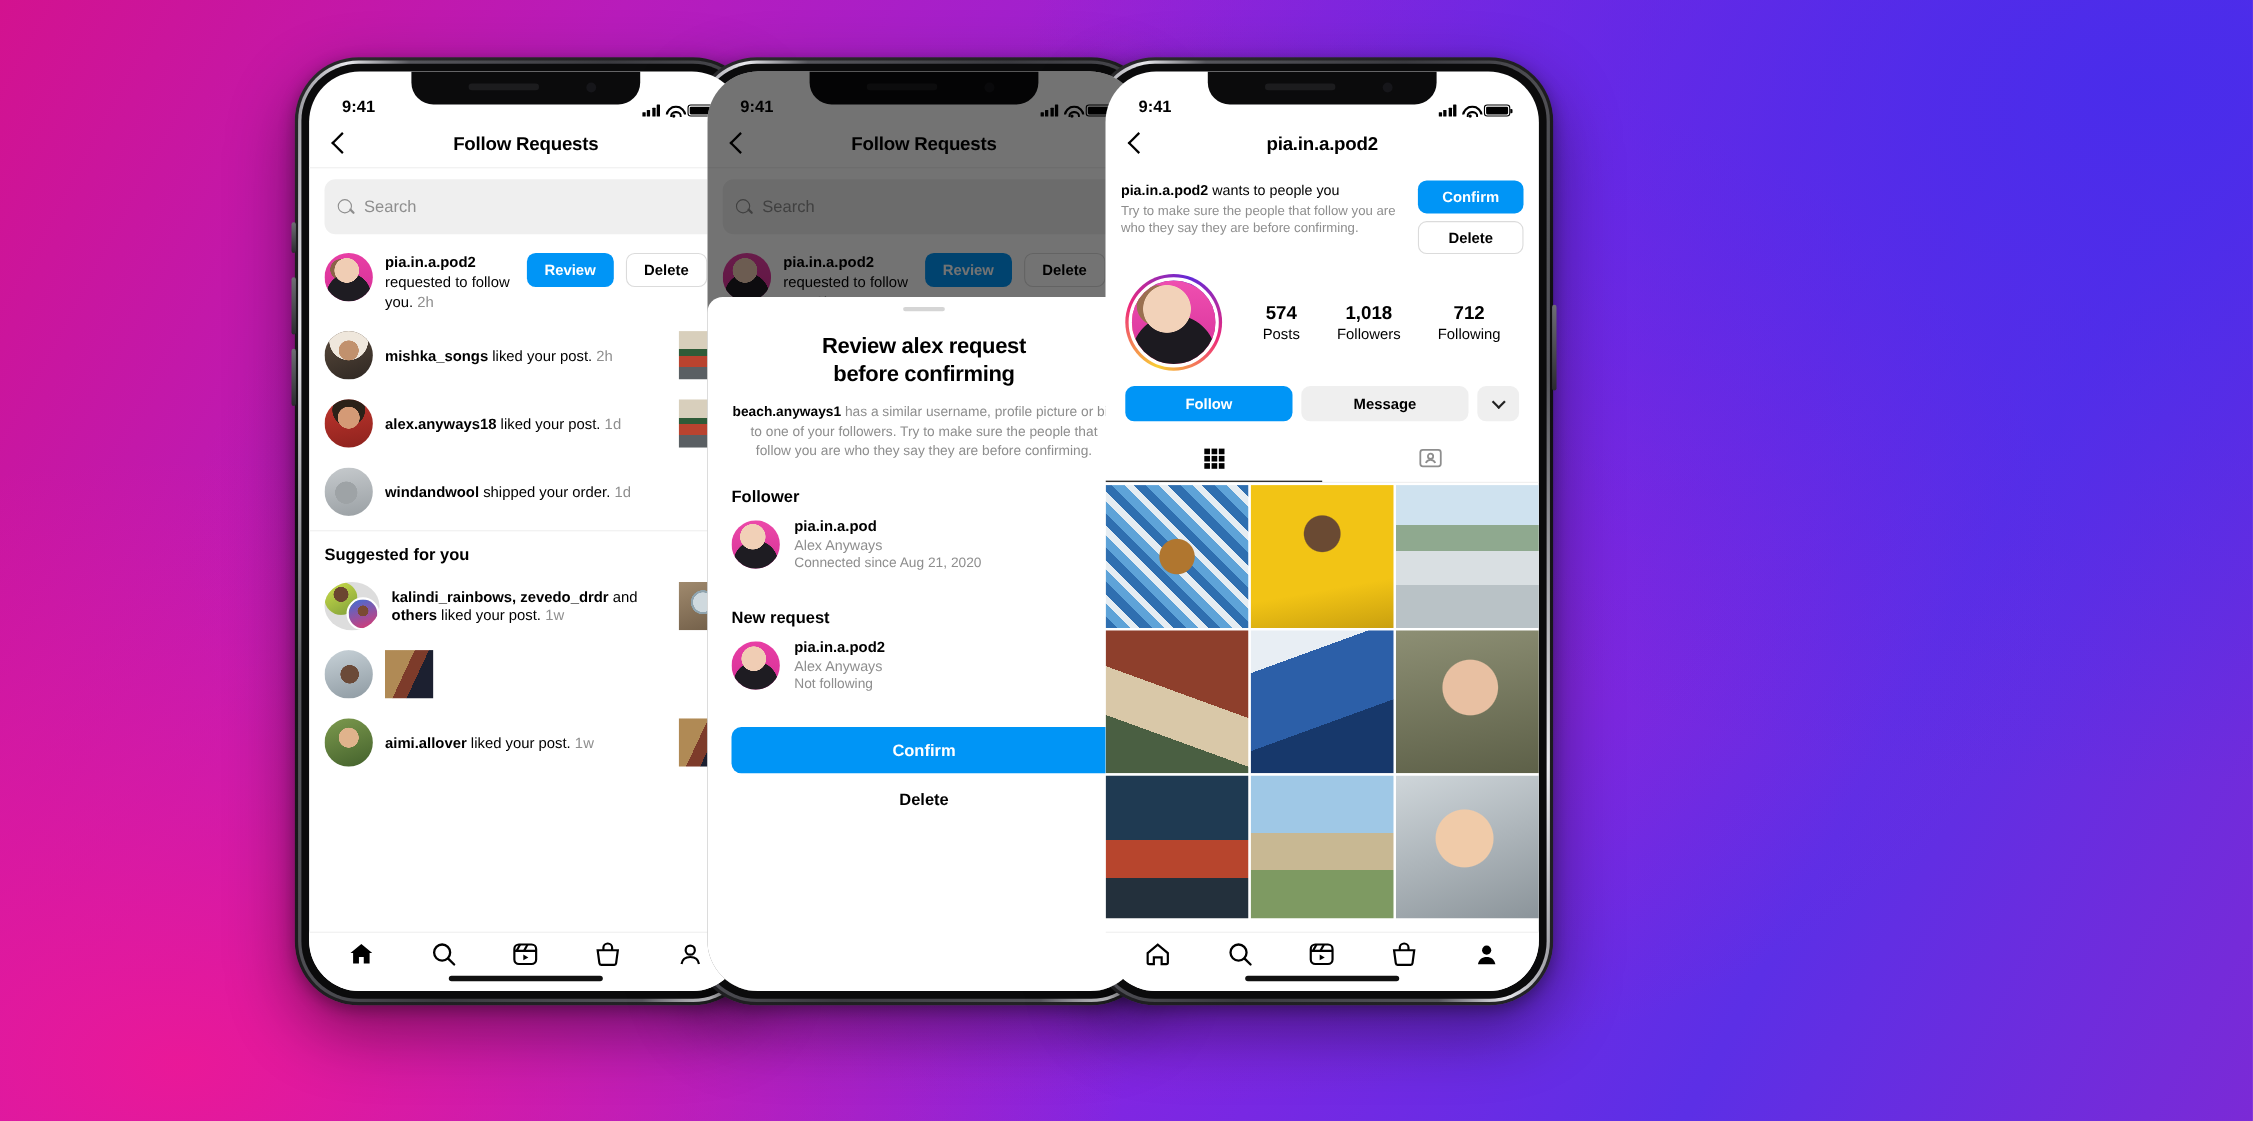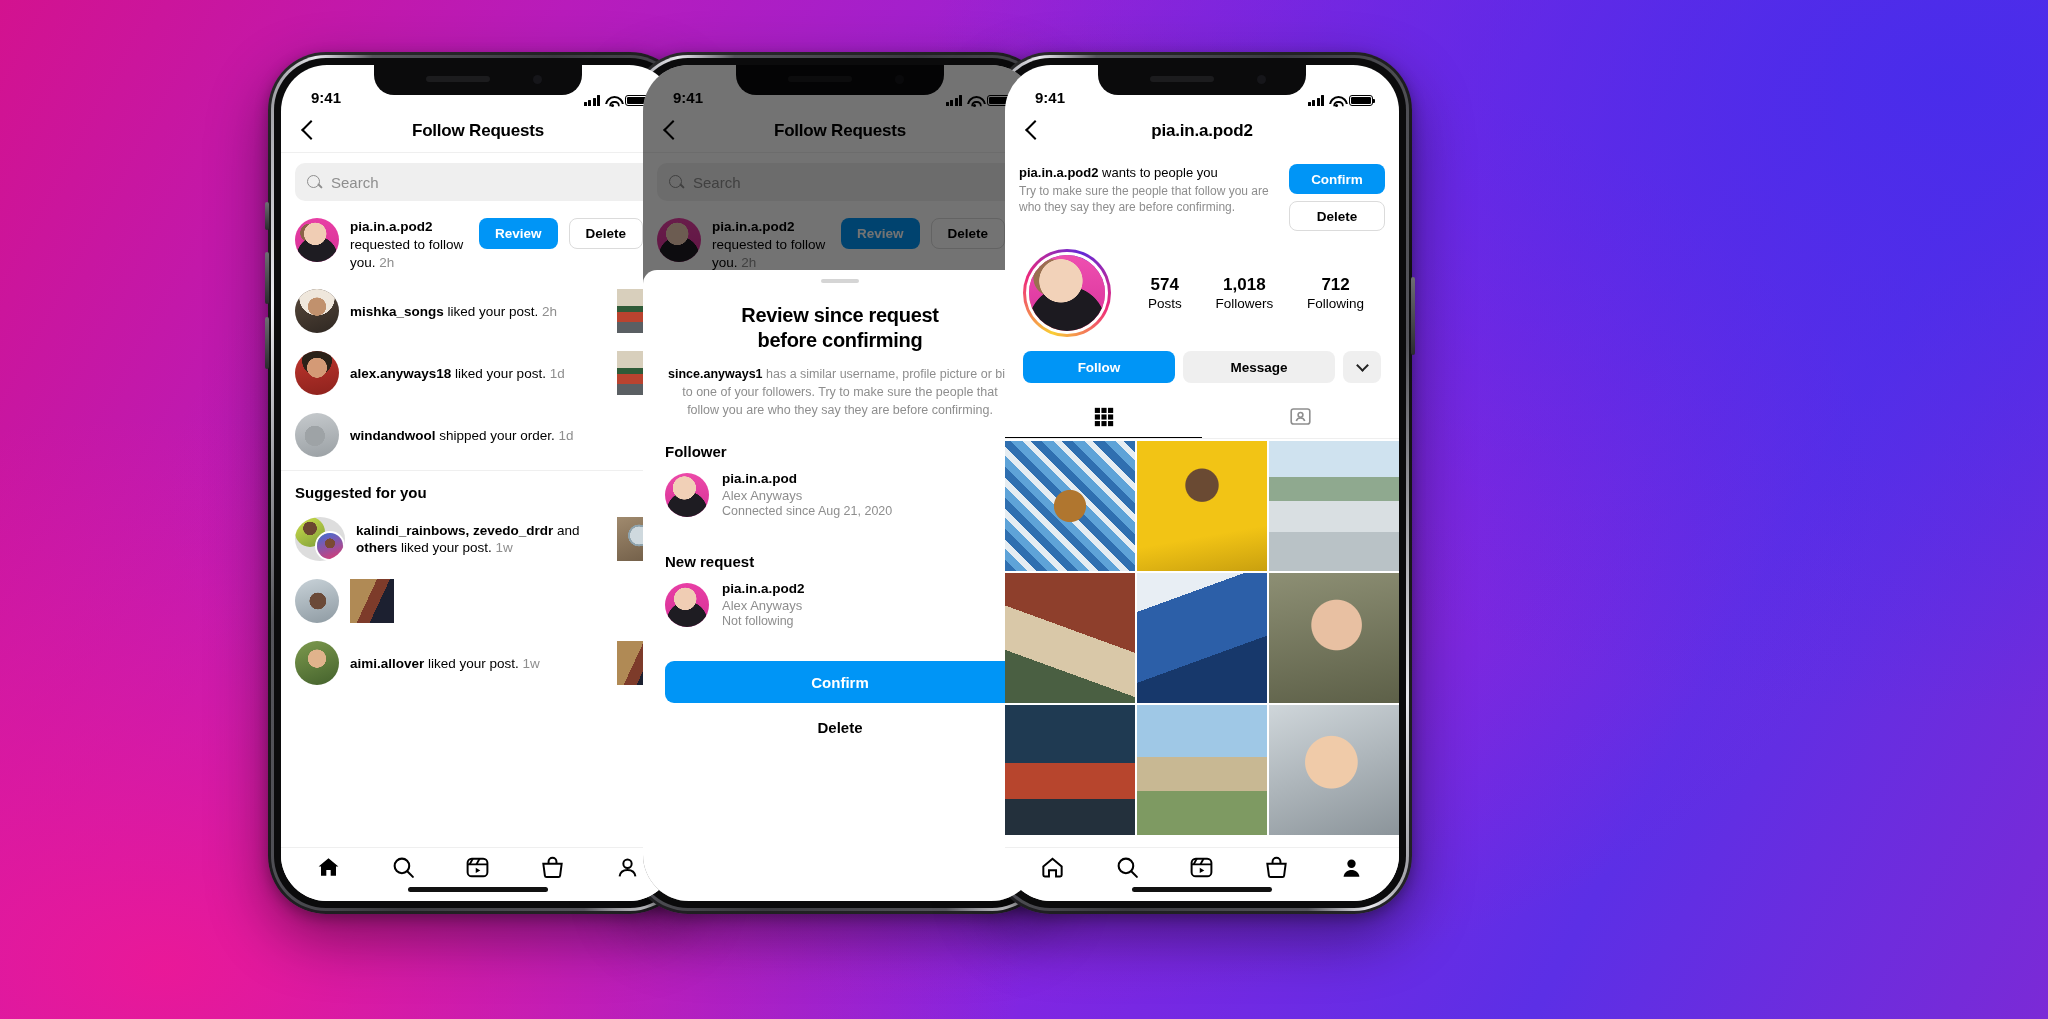--- a/index.html
+++ b/index.html
@@ -77,21 +77,21 @@
   .back-chev { width:26px; height:26px; position:relative; cursor:pointer; }
   .back-chev::before{
     content:""; position:absolute; left:9px; top:5px; width:12px;height:12px;
     border-left:2.6px solid #000; border-bottom:2.6px solid #000; transform:rotate(45deg);
   }
   .nav-title { position:absolute; left:0; right:0; text-align:center; font-size:17px; font-weight:700; color:#000; letter-spacing:-.2px; pointer-events:none;}
 
   
   .search-wrap { padding:10px 14px 8px; }
   .search-box {
-    height:38px; background:#efefef; border-radius:10px; display:flex; align-items:center; gap:9px;
+    height:50px; background:#efefef; border-radius:10px; display:flex; align-items:center; gap:9px;
     padding:0 12px; color:#8e8e8e; font-size:15px;
   }
   .magnifier { width:15px; height:15px; position:relative; flex:none;}
   .magnifier::before{content:"";position:absolute;left:0;top:0;width:11px;height:11px;border:1.9px solid #8e8e8e;border-radius:50%;}
   .magnifier::after{content:"";position:absolute;left:10px;top:10.5px;width:6px;height:1.9px;background:#8e8e8e;transform:rotate(45deg);border-radius:1px;}
 
   
   .list { overflow:hidden; }
   .row { display:flex; align-items:center; gap:11px; padding:9px 14px; }
   .row.top { align-items:flex-start; }
@@ -439,25 +439,25 @@
         </div>
         <div class="txt"></div>
       </div>
     </div>
 
     <div class="dim"></div>
 
     <div class="sheet">
       <div class="grabber"></div>
       <h2>
-        <span>Review since request</span><br>
+        <span>Review alex request</span><br>
         <span>before confirming</span>
       </h2>
       <div class="sub">
-        <b>since.anyways1</b><span> has a similar username, profile picture or bio to one of your followers. Try to make sure the people that follow you are who they say they are before confirming.</span>
+        <b>beach.anyways1</b><span> has a similar username, profile picture or bio to one of your followers. Try to make sure the people that follow you are who they say they are before confirming.</span>
       </div>
 
       <h3>Follower</h3>
       <div class="srow">
         <div class="av">
           <div class="ph" style="background:
             radial-gradient(circle at 44% 34%, #f1d0b7 0 30%, rgba(0,0,0,0) 31%),
             radial-gradient(circle at 50% 88%, #1e1c22 0 45%, rgba(0,0,0,0) 46%),
             linear-gradient(180deg,#ec4aa9,#d62f96);"></div>
         </div>

